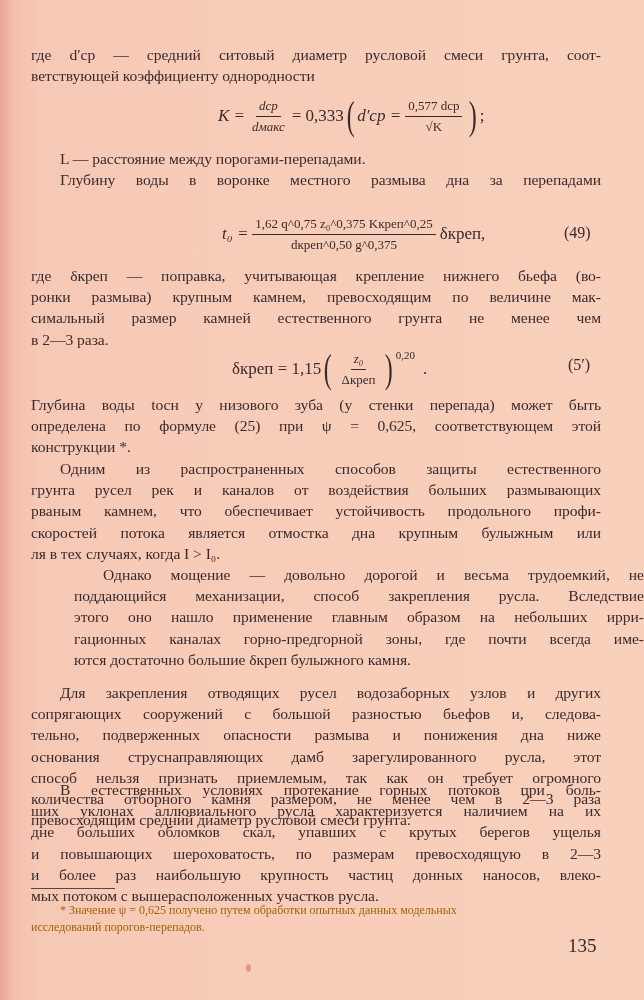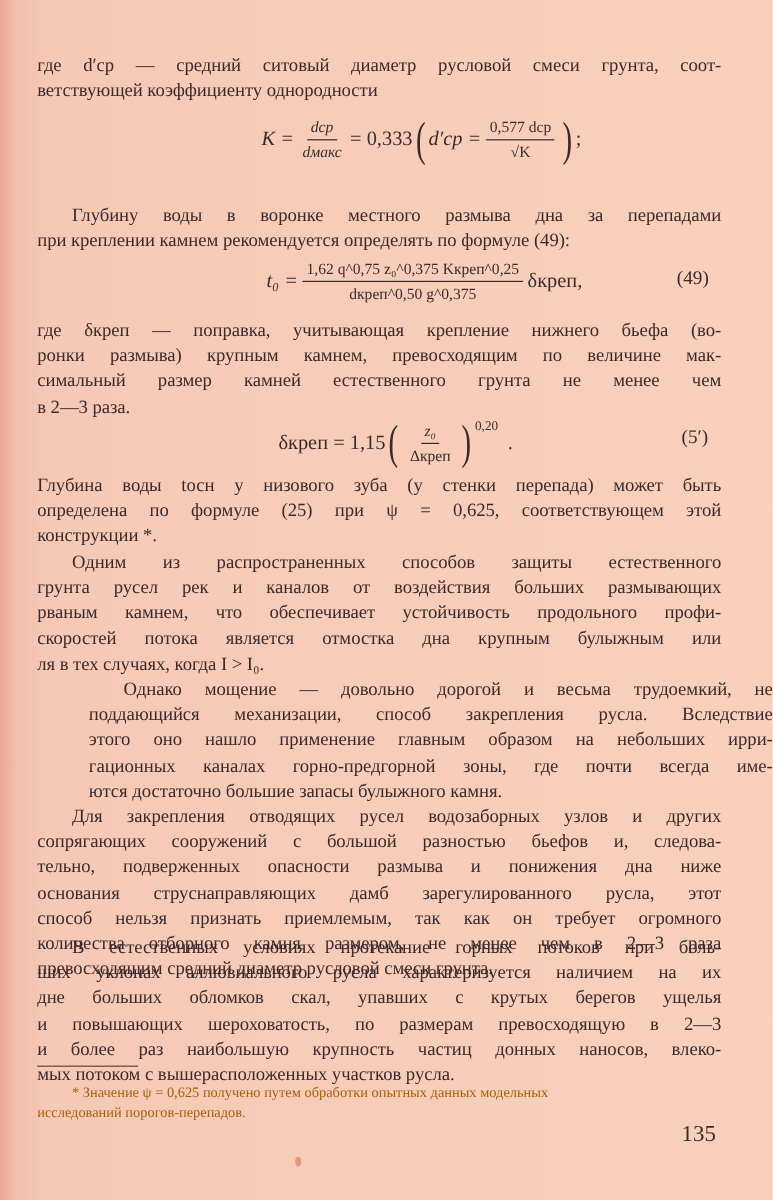--- a/index.html
+++ b/index.html
@@ -61,24 +61,26 @@
     <span class="paren">(</span>
     <span class="it">d′ср =</span>
     <span class="frac">
       <span class="num">0,577 dср</span>
       <span class="den">√K</span>
     </span>
     <span class="paren">)</span>
     <span>;</span>
   </div>
 
+  <div class="txt indent" style="top:148px;">
+    <span>L — расстояние между порогами-перепадами.</span>
+  </div>
 
   <div class="txt" style="top:169px;">
     <span class="ln" style="text-indent:29px;">Глубину воды в воронке местного размыва дна за перепадами</span>
-    <span class="ln last">при креплении камнем рекомендуется определять по формуле (49):</span>
   </div>
 
   <div class="formula" style="left:222px; top:208px; height:52px;">
     <span class="it">t₀ =</span>
     <span class="frac">
       <span class="num">1,62 q^0,75 z₀^0,375 Kкреп^0,25</span>
       <span class="den">dкреп^0,50 g^0,375</span>
     </span>
     <span>δкреп,</span>
   </div>
@@ -116,25 +118,25 @@
     <span class="ln">рваным камнем, что обеспечивает устойчивость продольного профи-</span>
     <span class="ln">скоростей потока является отмостка дна крупным булыжным или</span>
     <span class="ln last">ля в тех случаях, когда I &gt; I₀.</span>
   </div>
 
   <div class="txt" style="top:564px;margin-left:43px;">
     <span class="ln" style="text-indent:29px;">Однако мощение — довольно дорогой и весьма трудоемкий, не</span>
     <span class="ln">поддающийся механизации, способ закрепления русла. Вследствие</span>
     <span class="ln">этого оно нашло применение главным образом на небольших ирри-</span>
     <span class="ln">гационных каналах горно-предгорной зоны, где почти всегда име-</span>
-    <span class="ln last">ются достаточно большие запасы булыжного камня.</span>
+    <span class="ln last">ются достаточно большие δкреп булыжного камня.</span>
   </div>
 
   <div class="txt" style="top:670px;">
-    <span class="ln" style="text-indent:29px;">Для закрепления отводящих русел водозаборных узлов и других</span>
+    <span class="ln" style="text-indent:29px;margin-top:12px;">Для закрепления отводящих русел водозаборных узлов и других</span>
     <span class="ln">сопрягающих сооружений с большой разностью бьефов и, следова-</span>
     <span class="ln">тельно, подверженных опасности размыва и понижения дна ниже</span>
     <span class="ln">основания струснаправляющих дамб зарегулированного русла, этот</span>
     <span class="ln">способ нельзя признать приемлемым, так как он требует огромного</span>
     <span class="ln">количества отборного камня размером, не менее чем в 2—3 раза</span>
     <span class="ln last">превосходящим средний диаметр русловой смеси грунта.</span>
   </div>
 
   <div class="txt" style="top:734px;"></div>
   <div class="txt" style="top:755px;">

